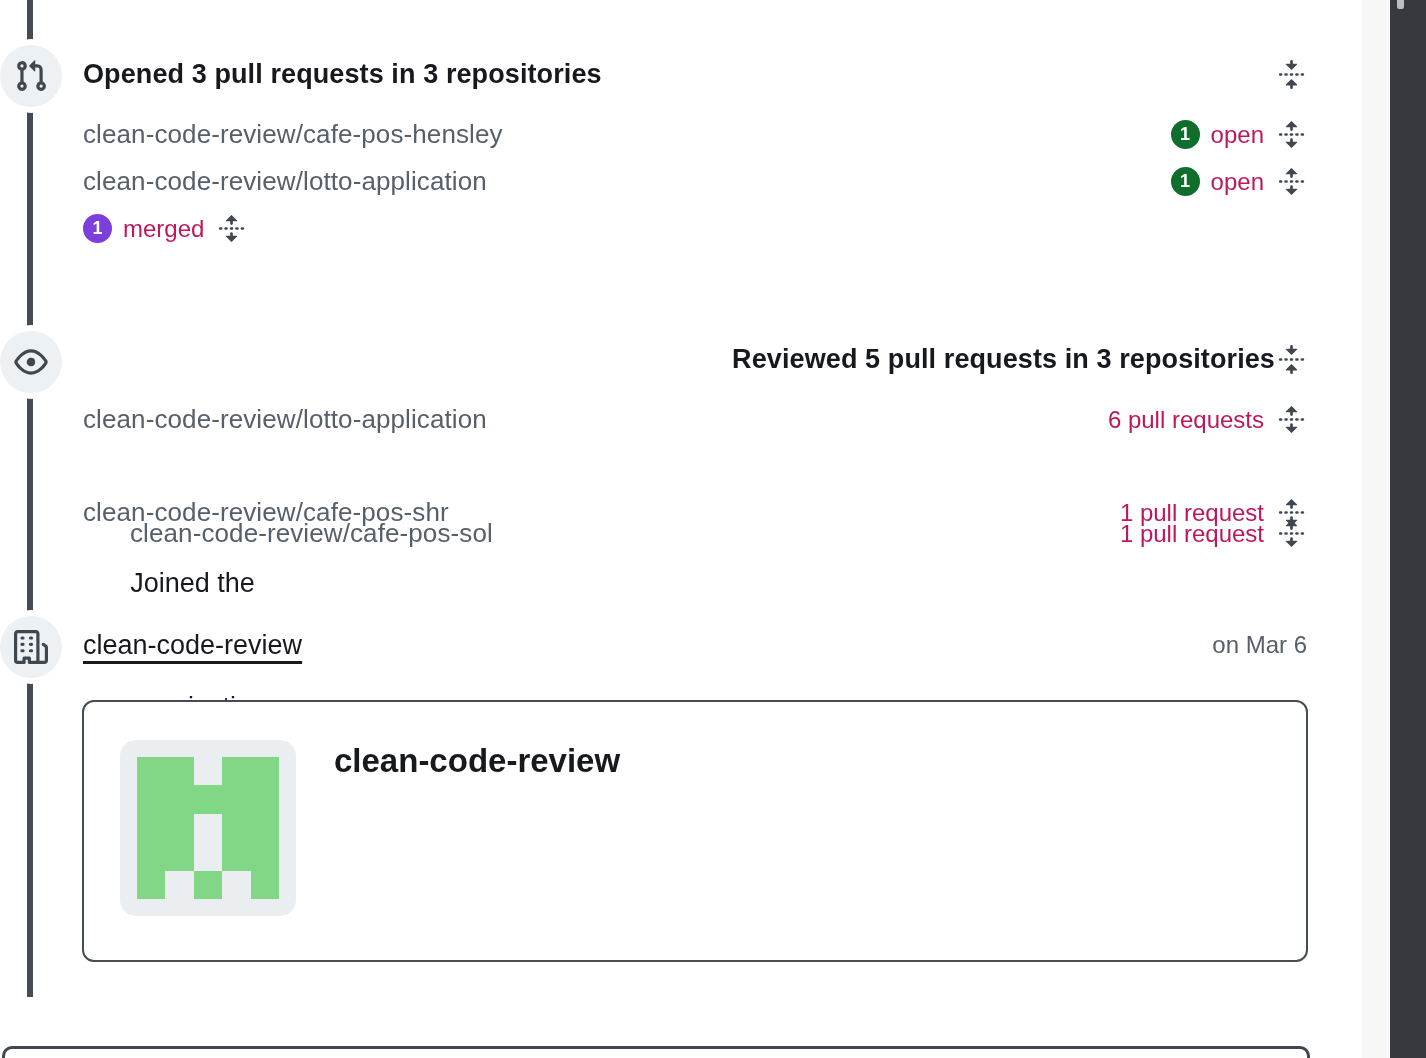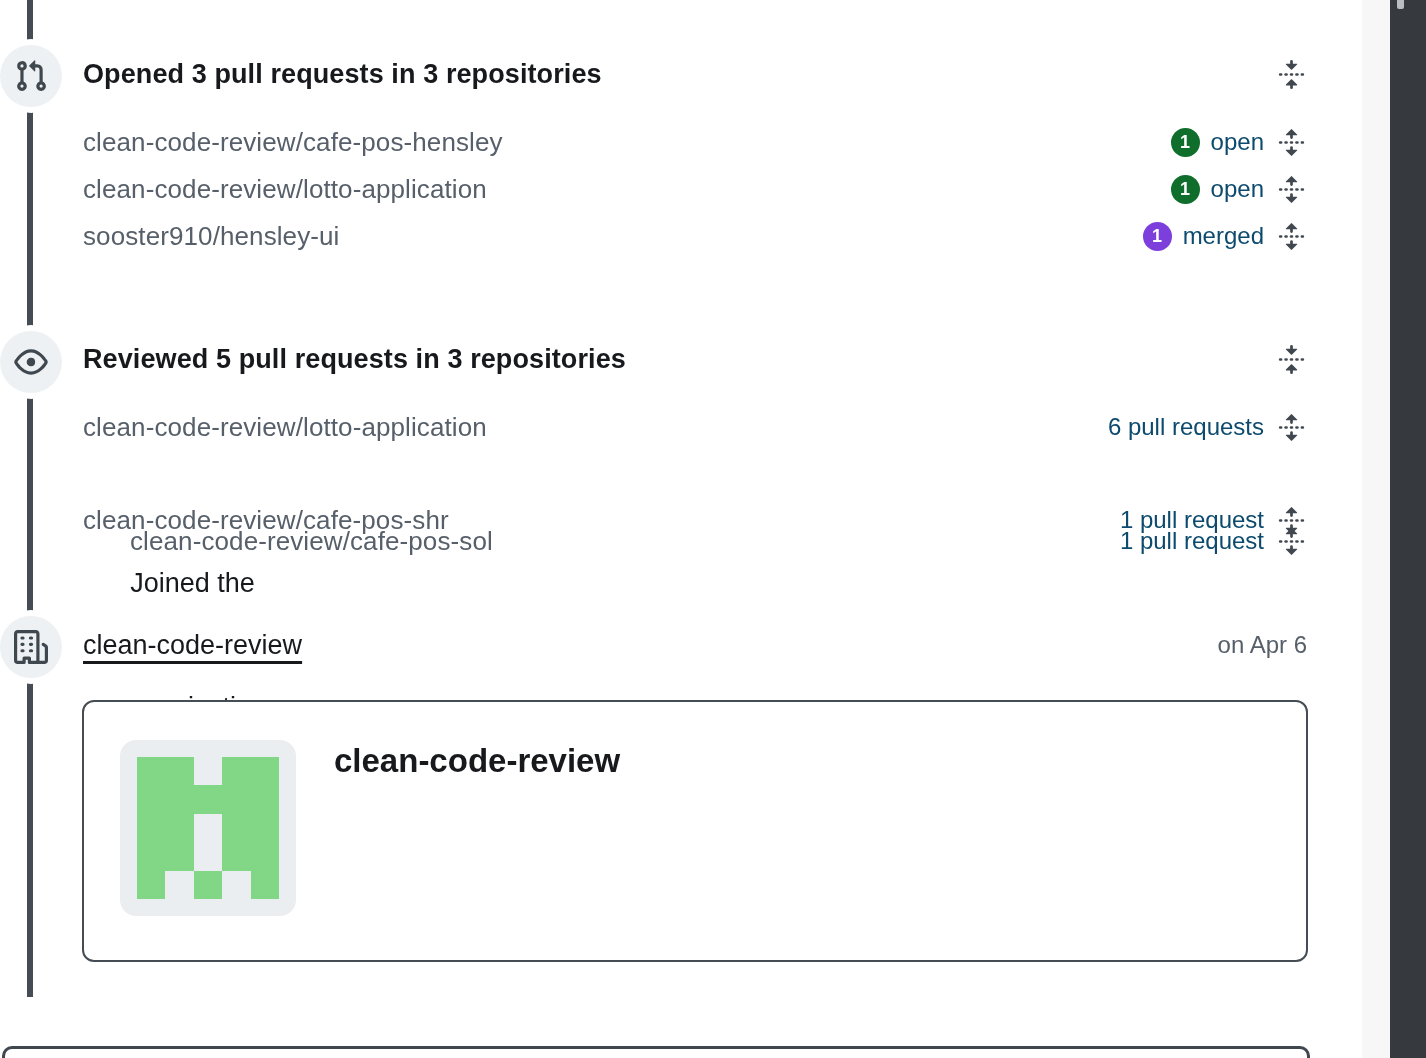--- a/index.html
+++ b/index.html
@@ -29,40 +29,40 @@
   .icon-circle svg { width:34px; height:34px; }
   #circle-s1 { top:45px; }
   #circle-s2 { top:331px; }
   #circle-s3 { top:616px; }
 
   .heading-row {
     position:absolute; left:83px; right:119px; height:46px;
     display:flex; align-items:center; justify-content:space-between;
   }
   #heading-s1 { top:51px; }
-  #heading-s2 { top:336px; }
+  #heading-s2 { top:336px;justify-content:flex-end; }
   #heading-s3 { top:622px; }
   .section-title { font-size:27px; font-weight:700; color:#17191d; letter-spacing:.1px; }
 
   .icon-btn {
     width:32px; height:32px; display:flex; align-items:center; justify-content:center;
     color:#40474e; background:none; border:none; cursor:pointer; flex:0 0 auto;
   }
   .icon-btn svg { width:29px; height:29px; }
 
   .repo-row {
     position:absolute; left:83px; right:119px; height:47px;
-    display:flex; align-items:flex-end; justify-content:space-between;
+    display:flex; align-items:center; justify-content:space-between;
   }
   #s1-row-0 { top:111px; } #s1-row-1 { top:158px; } #s1-row-2 { top:205px; }
   #s2-row-0 { top:396px; } #s2-row-1 { top:443px;margin-top:46px; } #s2-row-2 { top:510px;margin-left:47px; }
 
   .repo-link { font-size:26px; color:#57606a; text-decoration:none; letter-spacing:.1px; }
   .row-right { display:flex; align-items:center; gap:11px; }
-  .muted-label { font-size:24px; color:#0c4a6e; white-space:nowrap; }
+  .muted-label { font-size:24px; color:#be185d; white-space:nowrap; }
 
   .pr-badge {
     width:29px; height:29px; border-radius:50%;
     display:flex; align-items:center; justify-content:center;
     color:#ffffff; font-size:18px; font-weight:700;
   }
   .pr-badge[data-type="open"]   { background:#0f6e2c; }
   .pr-badge[data-type="merged"] { background:#7d3fdc; }
 
   
@@ -158,21 +158,20 @@
     <span class="muted-label">open</span>
     <button class="icon-btn">
       <svg>
           <use href="#ic-unfold"></use>
         </svg>
     </button>
   </span>
 </div>
 
 <div class="repo-row" id="s1-row-2">
-  <a class="repo-link">sooster910/hensley-ui</a>
   <span class="row-right">
     <span class="pr-badge" data-type="merged">1</span>
     <span class="muted-label">merged</span>
     <button class="icon-btn">
       <svg>
           <use href="#ic-unfold"></use>
         </svg>
     </button>
   </span>
 </div>
@@ -231,21 +230,21 @@
 <div class="icon-circle" id="circle-s3">
   <svg>
       <use href="#ic-organization"></use>
     </svg>
 </div>
 
 <div class="heading-row" id="heading-s3">
   <span class="org-heading-left">
     <span>Joined the</span>&nbsp;<a class="org-link">clean-code-review</a>&nbsp;<span>organization</span>
   </span>
-  <span class="date-label">on Apr 6</span>
+  <span class="date-label">on Mar 6</span>
 </div>
 
 <div class="org-card">
   <div class="org-avatar">
     <div class="identicon-grid" id="identicon-grid">
         <div class="identicon-cell on"></div>
         <div class="identicon-cell on"></div>
         <div class="identicon-cell"></div>
         <div class="identicon-cell on"></div>
         <div class="identicon-cell on"></div>

